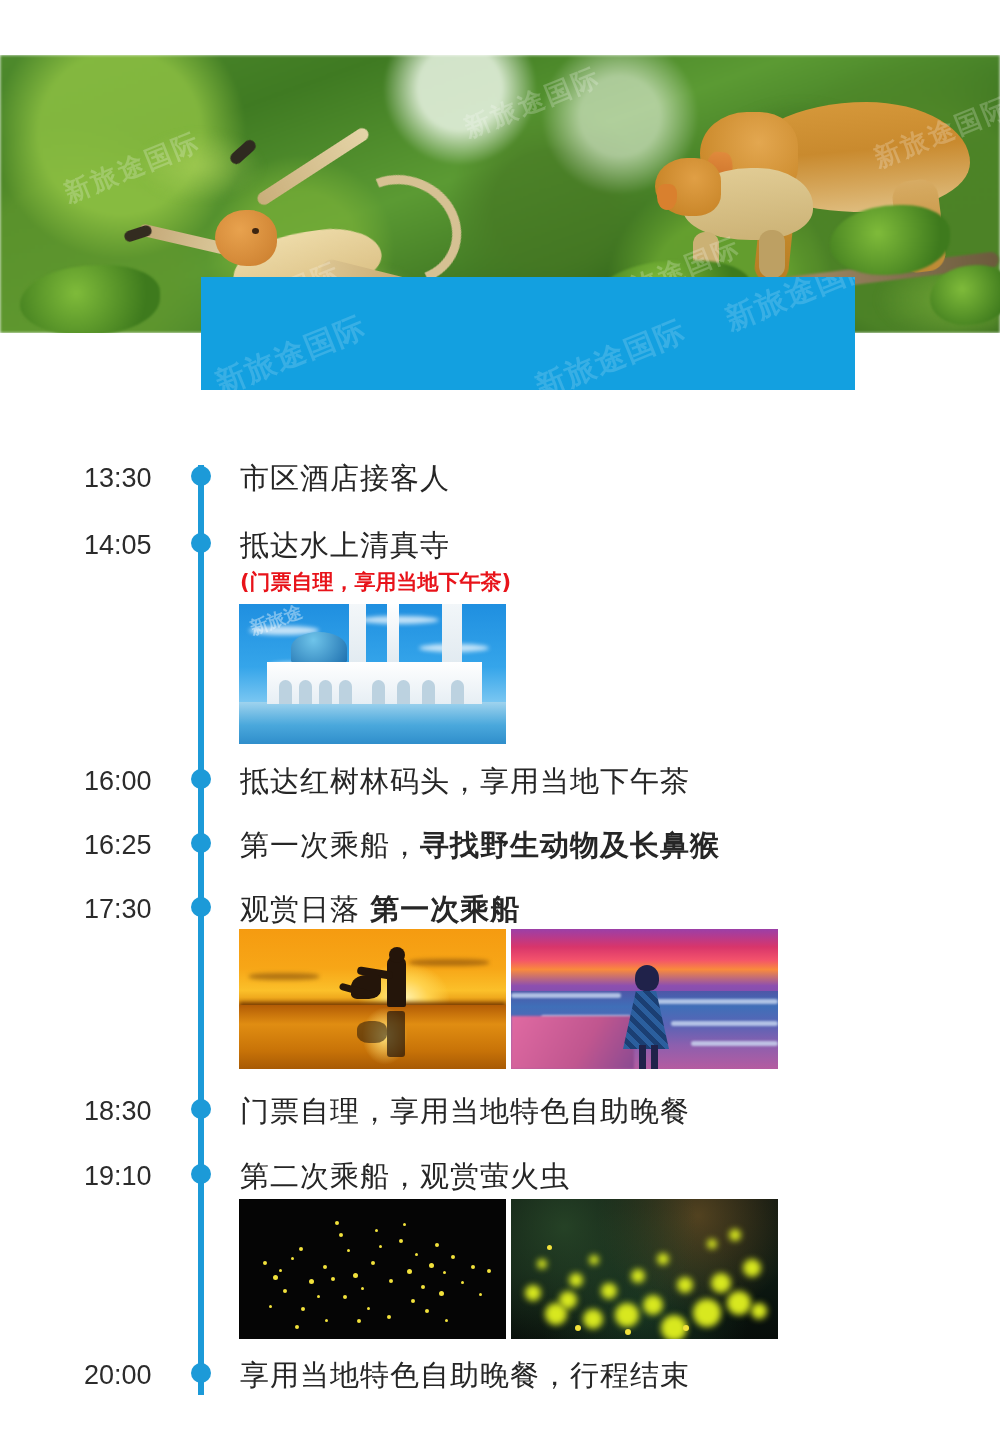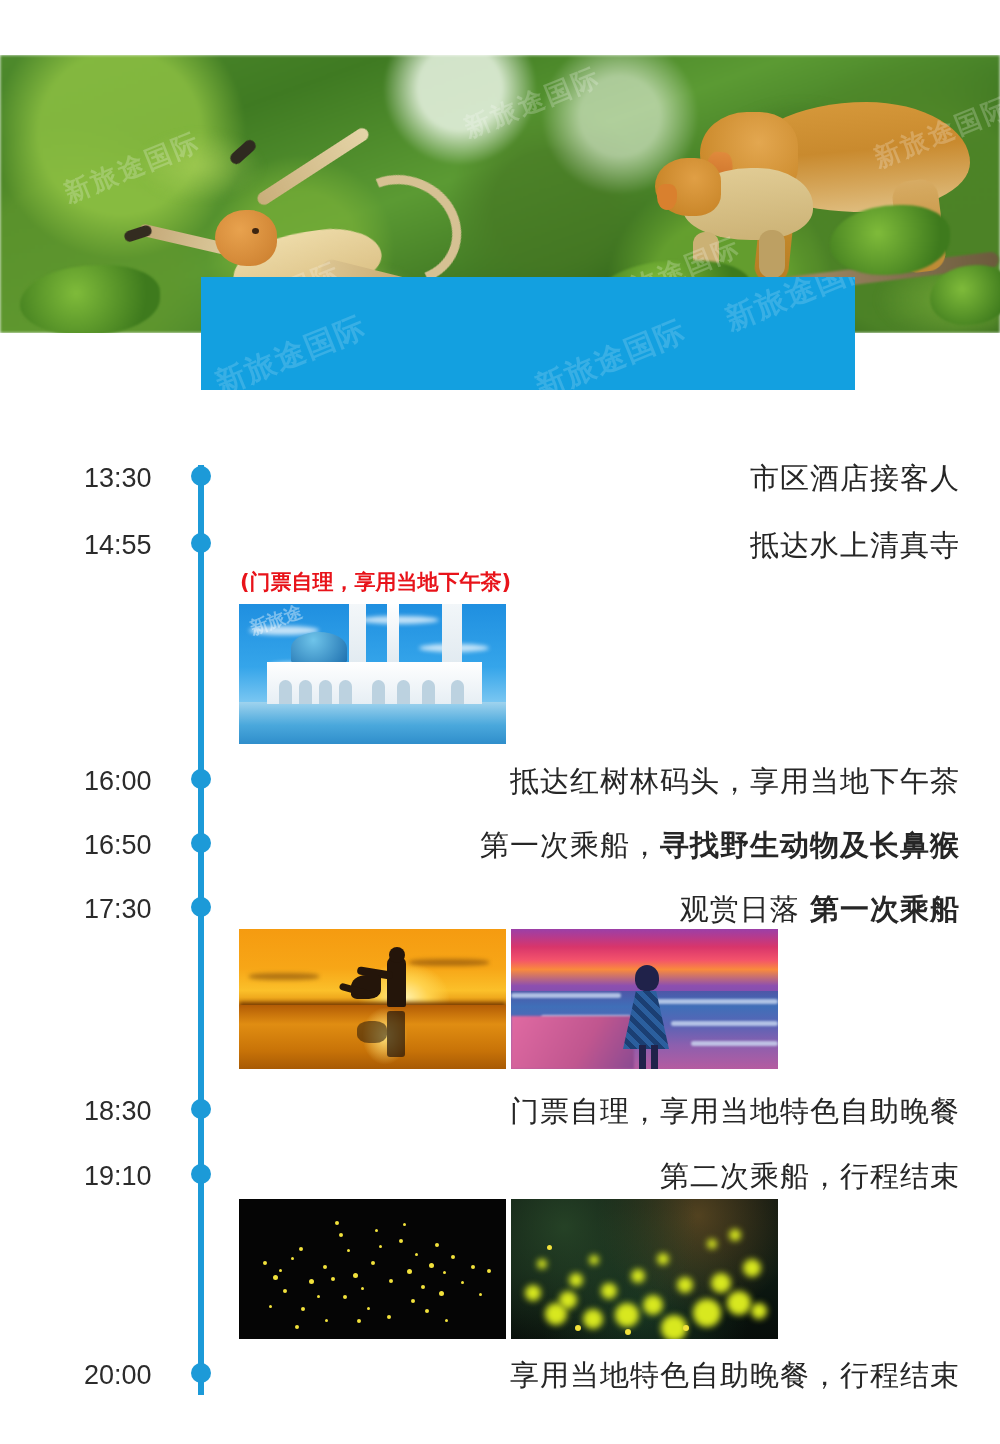--- a/index.html
+++ b/index.html
@@ -166,21 +166,20 @@
     font-family:"Liberation Sans",sans-serif;
   }
   .dot{
     position:absolute; left:191px; width:20px; height:20px;
     border-radius:50%; background:#1c9ad8; z-index:3;
   }
   .label{
     position:absolute; left:240px; right:40px;
     font-size:29px; color:#262626; letter-spacing:1px;
     font-family:"DejaVu Sans","Liberation Sans",sans-serif;
-    text-align:right;
   }
   .label .bold{ font-weight:bold; }
   .note{
     position:absolute; left:240px;
     font-size:21px; color:#e8131a; font-weight:bold; letter-spacing:0px;
     font-family:"DejaVu Sans","Liberation Sans",sans-serif;
   }
 
   
   .photo{ position:absolute; overflow:hidden; }
@@ -317,54 +316,54 @@
 <div class="timeline">
   <div class="spine"></div>
 
   <div class="row">
     <span class="time" style="top:8px;">13:30</span>
     <span class="dot" style="top:11px;"></span>
     <span class="label" style="top:4px;">市区酒店接客人</span>
   </div>
 
   <div class="row">
-    <span class="time" style="top:75px;">14:55</span>
+    <span class="time" style="top:75px;">14:05</span>
     <span class="dot" style="top:78px;"></span>
     <span class="label" style="top:71px;">抵达水上清真寺</span>
     <span class="note" style="top:113px;">(门票自理，享用当地下午茶)</span>
   </div>
 
   <div class="row">
     <span class="time" style="top:311px;">16:00</span>
     <span class="dot" style="top:314px;"></span>
     <span class="label" style="top:307px;">抵达红树林码头，享用当地下午茶</span>
   </div>
 
   <div class="row">
-    <span class="time" style="top:375px;">16:50</span>
+    <span class="time" style="top:375px;">16:25</span>
     <span class="dot" style="top:378px;"></span>
     <span class="label" style="top:371px;"><span>第一次乘船，</span><span class="bold">寻找野生动物及长鼻猴</span></span>
   </div>
 
   <div class="row">
     <span class="time" style="top:439px;">17:30</span>
     <span class="dot" style="top:442px;"></span>
     <span class="label" style="top:435px;"><span>观赏日落 </span><span class="bold">第一次乘船</span></span>
   </div>
 
   <div class="row">
     <span class="time" style="top:641px;">18:30</span>
     <span class="dot" style="top:644px;"></span>
     <span class="label" style="top:637px;">门票自理，享用当地特色自助晚餐</span>
   </div>
 
   <div class="row">
     <span class="time" style="top:706px;">19:10</span>
     <span class="dot" style="top:709px;"></span>
-    <span class="label" style="top:702px;">第二次乘船，行程结束</span>
+    <span class="label" style="top:702px;">第二次乘船，观赏萤火虫</span>
   </div>
 
   <div class="row">
     <span class="time" style="top:905px;">20:00</span>
     <span class="dot" style="top:908px;"></span>
     <span class="label" style="top:901px;">享用当地特色自助晚餐，行程结束</span>
   </div>
 </div>
 
 <div class="photo mosque">

